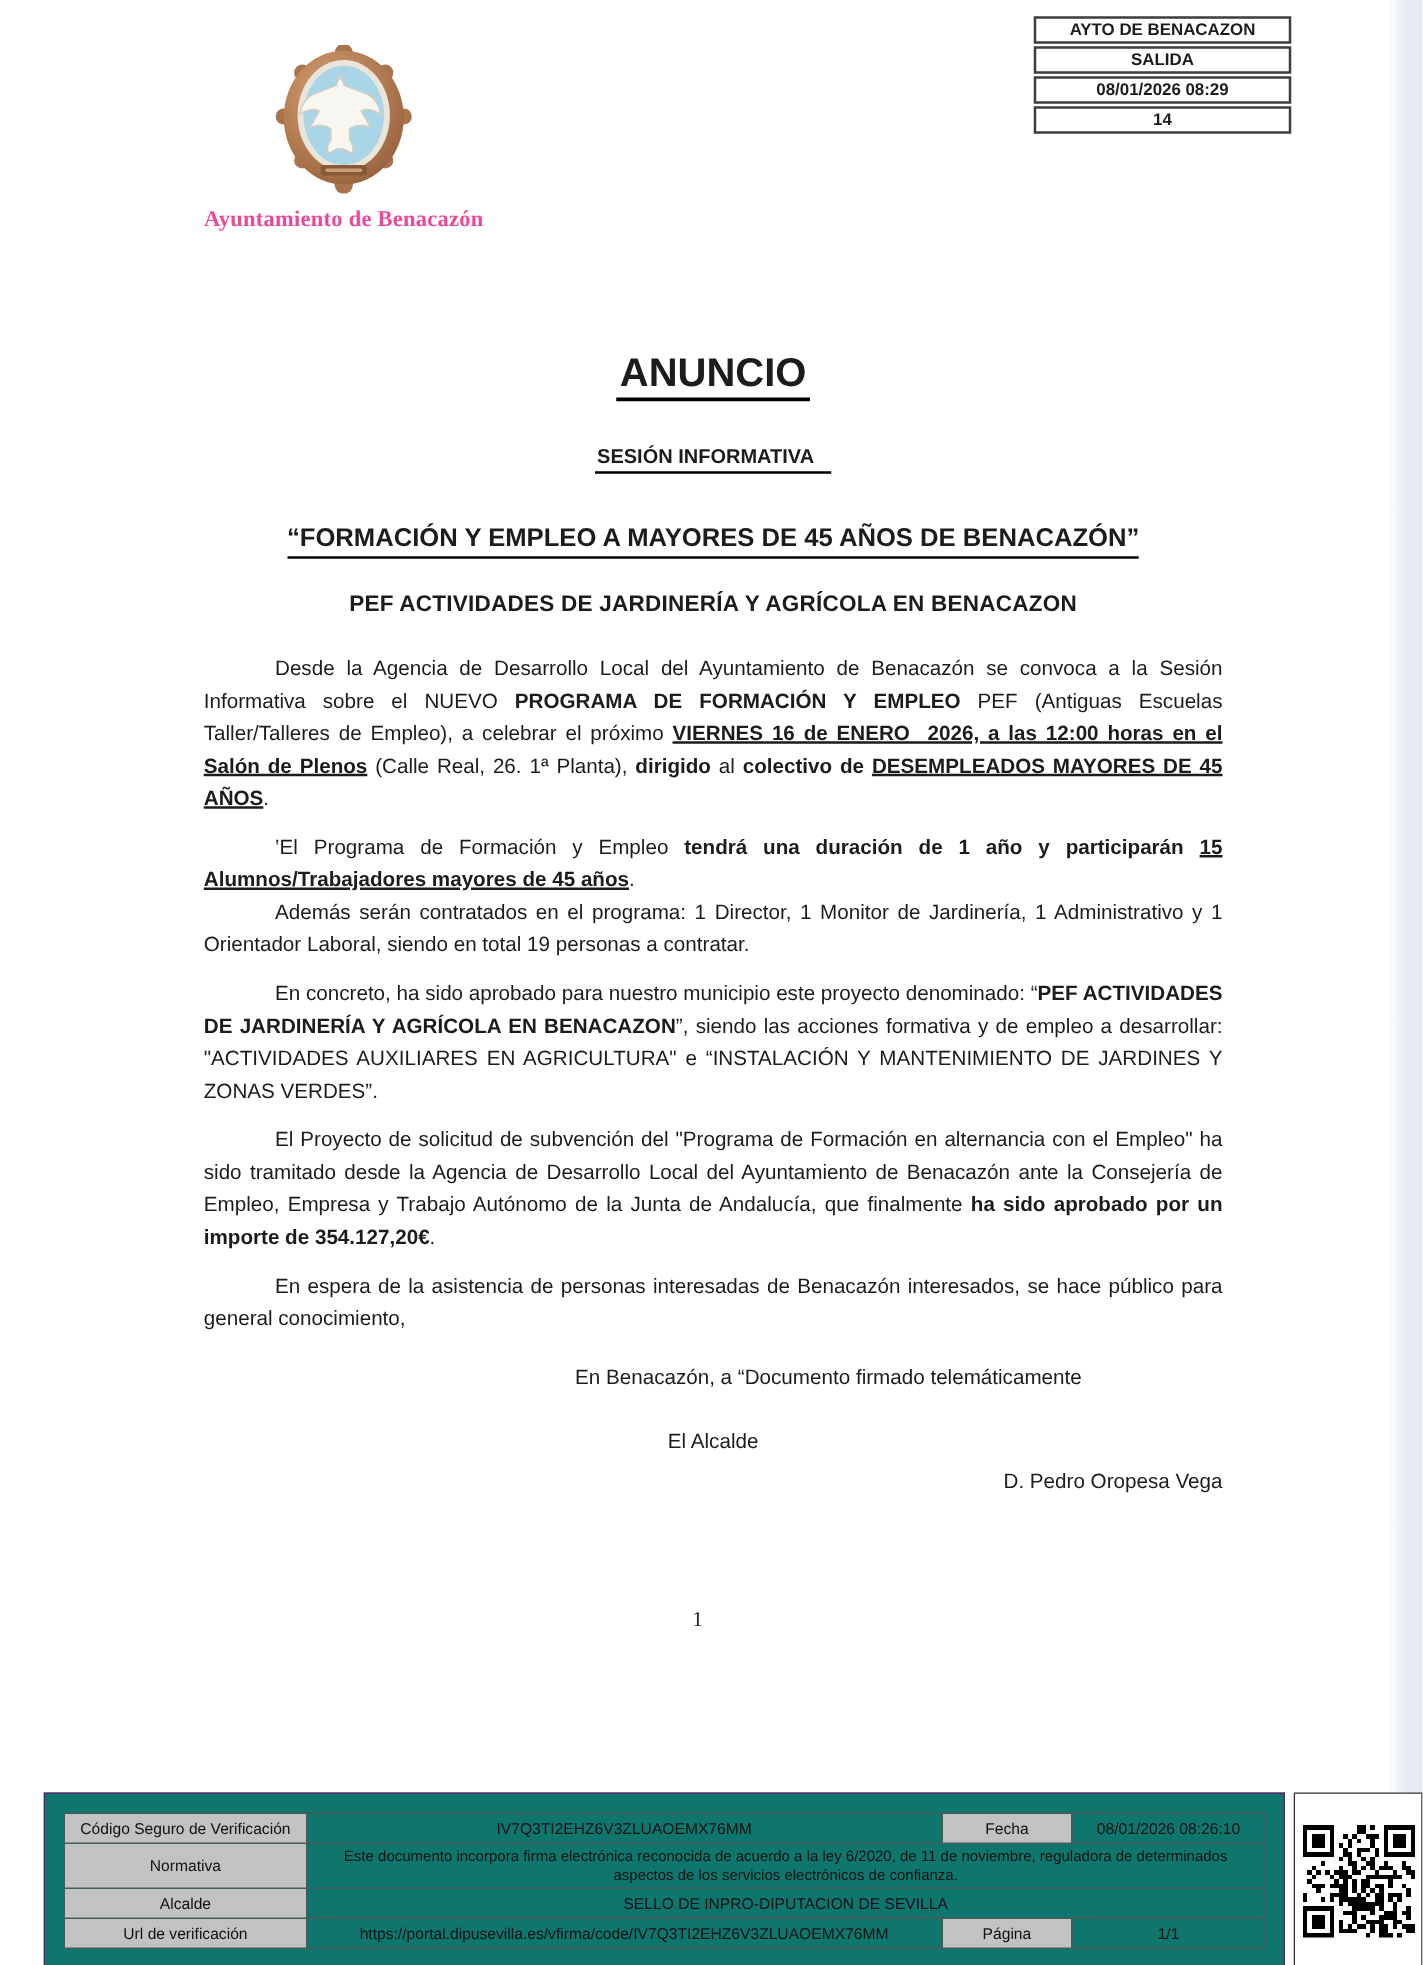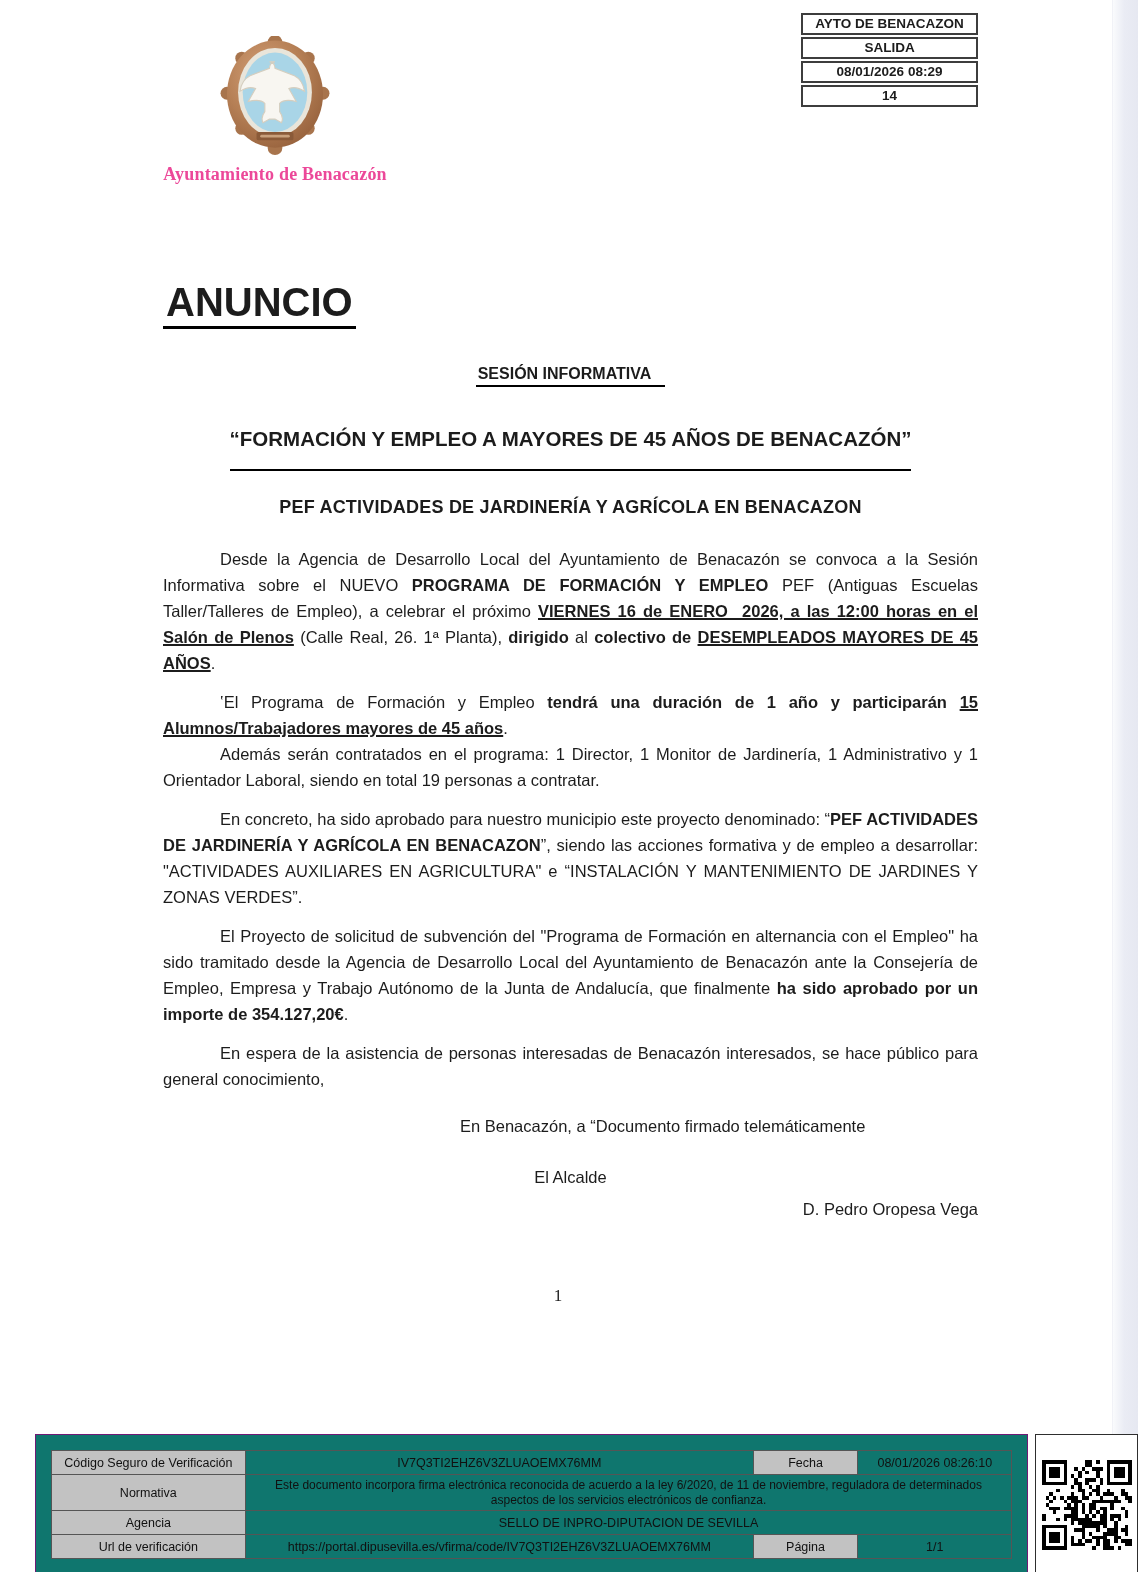--- a/index.html
+++ b/index.html
@@ -10,33 +10,33 @@
     -webkit-font-smoothing:antialiased;
   }
   .right-strip{
     position:absolute;right:0;top:0;width:25px;height:1572px;
     background:linear-gradient(to right,#fafbfd 0%,#eaecf4 45%,#e6e8f1 100%);
     border-left:1px solid #f1f2f7;
   }
   
   .logo-block{position:absolute;left:146px;top:36px;width:258px;text-align:center}
   .logo-caption{margin-top:4px;font-family:"Liberation Serif",serif;font-weight:bold;font-size:18px;color:#ec4899;letter-spacing:.2px}
-  .stamp{position:absolute;left:801px;top:13px;width:177px}
+  .stamp{position:absolute;left:827px;top:13px;width:206px}
   .stamp-row{
     border:2px solid #3d3d3d;margin-bottom:2px;text-align:center;
     font-weight:bold;font-size:13.5px;line-height:16px;padding:1px 0;background:#fff;
   }
   
   .content{position:absolute;left:163px;top:280px;width:815px}
-  .t-main{text-align:left;font-size:40px;font-weight:bold;margin:0 0 36px 0}
+  .t-main{text-align:center;font-size:32px;font-weight:bold;margin:0 0 36px 0}
   .t-main span{display:inline-block;border-bottom:3px solid #000;padding:0 3px 1px 3px}
   .t-sub{text-align:center;font-size:16px;font-weight:bold;margin:0 0 40px 0}
   .t-sub span{display:inline-block;border-bottom:2.5px solid #000;padding:0 14px 2px 2px}
   .t-quote{text-align:center;font-size:20.5px;font-weight:bold;margin:0 0 26px 0}
-  .t-quote span{display:inline-block;border-bottom:2px solid #000;padding-bottom:18px}
+  .t-quote span{display:inline-block;border-bottom:2px solid #000;padding-bottom:2px}
   .t-program{text-align:center;font-size:18px;font-weight:bold;margin:0 0 28px 0;letter-spacing:.2px}
   .para{font-size:16.5px;line-height:26px;text-align:justify;margin:0;text-indent:57px}
   .para.gap{margin-top:13px}
   .para .b{font-weight:bold}
   .para .u{text-decoration:underline;text-decoration-thickness:1.5px}
   .place-line{margin-top:21px;font-size:16.5px;line-height:26px;padding-left:297px}
   .signer-title{margin-top:29px;text-align:center;font-size:16.5px}
   .signer-name{margin-top:13px;text-align:right;font-size:16.5px}
   .page-number{
     position:absolute;left:0;top:1286px;width:1116px;text-align:center;
@@ -132,21 +132,21 @@
         <td class="lbl">Código Seguro de Verificación</td>
         <td class="v1">IV7Q3TI2EHZ6V3ZLUAOEMX76MM</td>
         <td class="lbl2">Fecha</td>
         <td class="v2">08/01/2026 08:26:10</td>
       </tr>
       <tr class="r2">
         <td class="lbl">Normativa</td>
         <td class="norm" colspan="3">Este documento incorpora firma electrónica reconocida de acuerdo a la ley 6/2020, de 11 de noviembre, reguladora de determinados aspectos de los servicios electrónicos de confianza.</td>
       </tr>
       <tr class="r3">
-        <td class="lbl">Agencia</td>
+        <td class="lbl">Alcalde</td>
         <td colspan="3">SELLO DE INPRO-DIPUTACION DE SEVILLA</td>
       </tr>
       <tr class="r4">
         <td class="lbl">Url de verificación</td>
         <td class="v1">https://portal.dipusevilla.es/vfirma/code/IV7Q3TI2EHZ6V3ZLUAOEMX76MM</td>
         <td class="lbl2">Página</td>
         <td class="v2">1/1</td>
       </tr>
     </tbody>
       </table>

